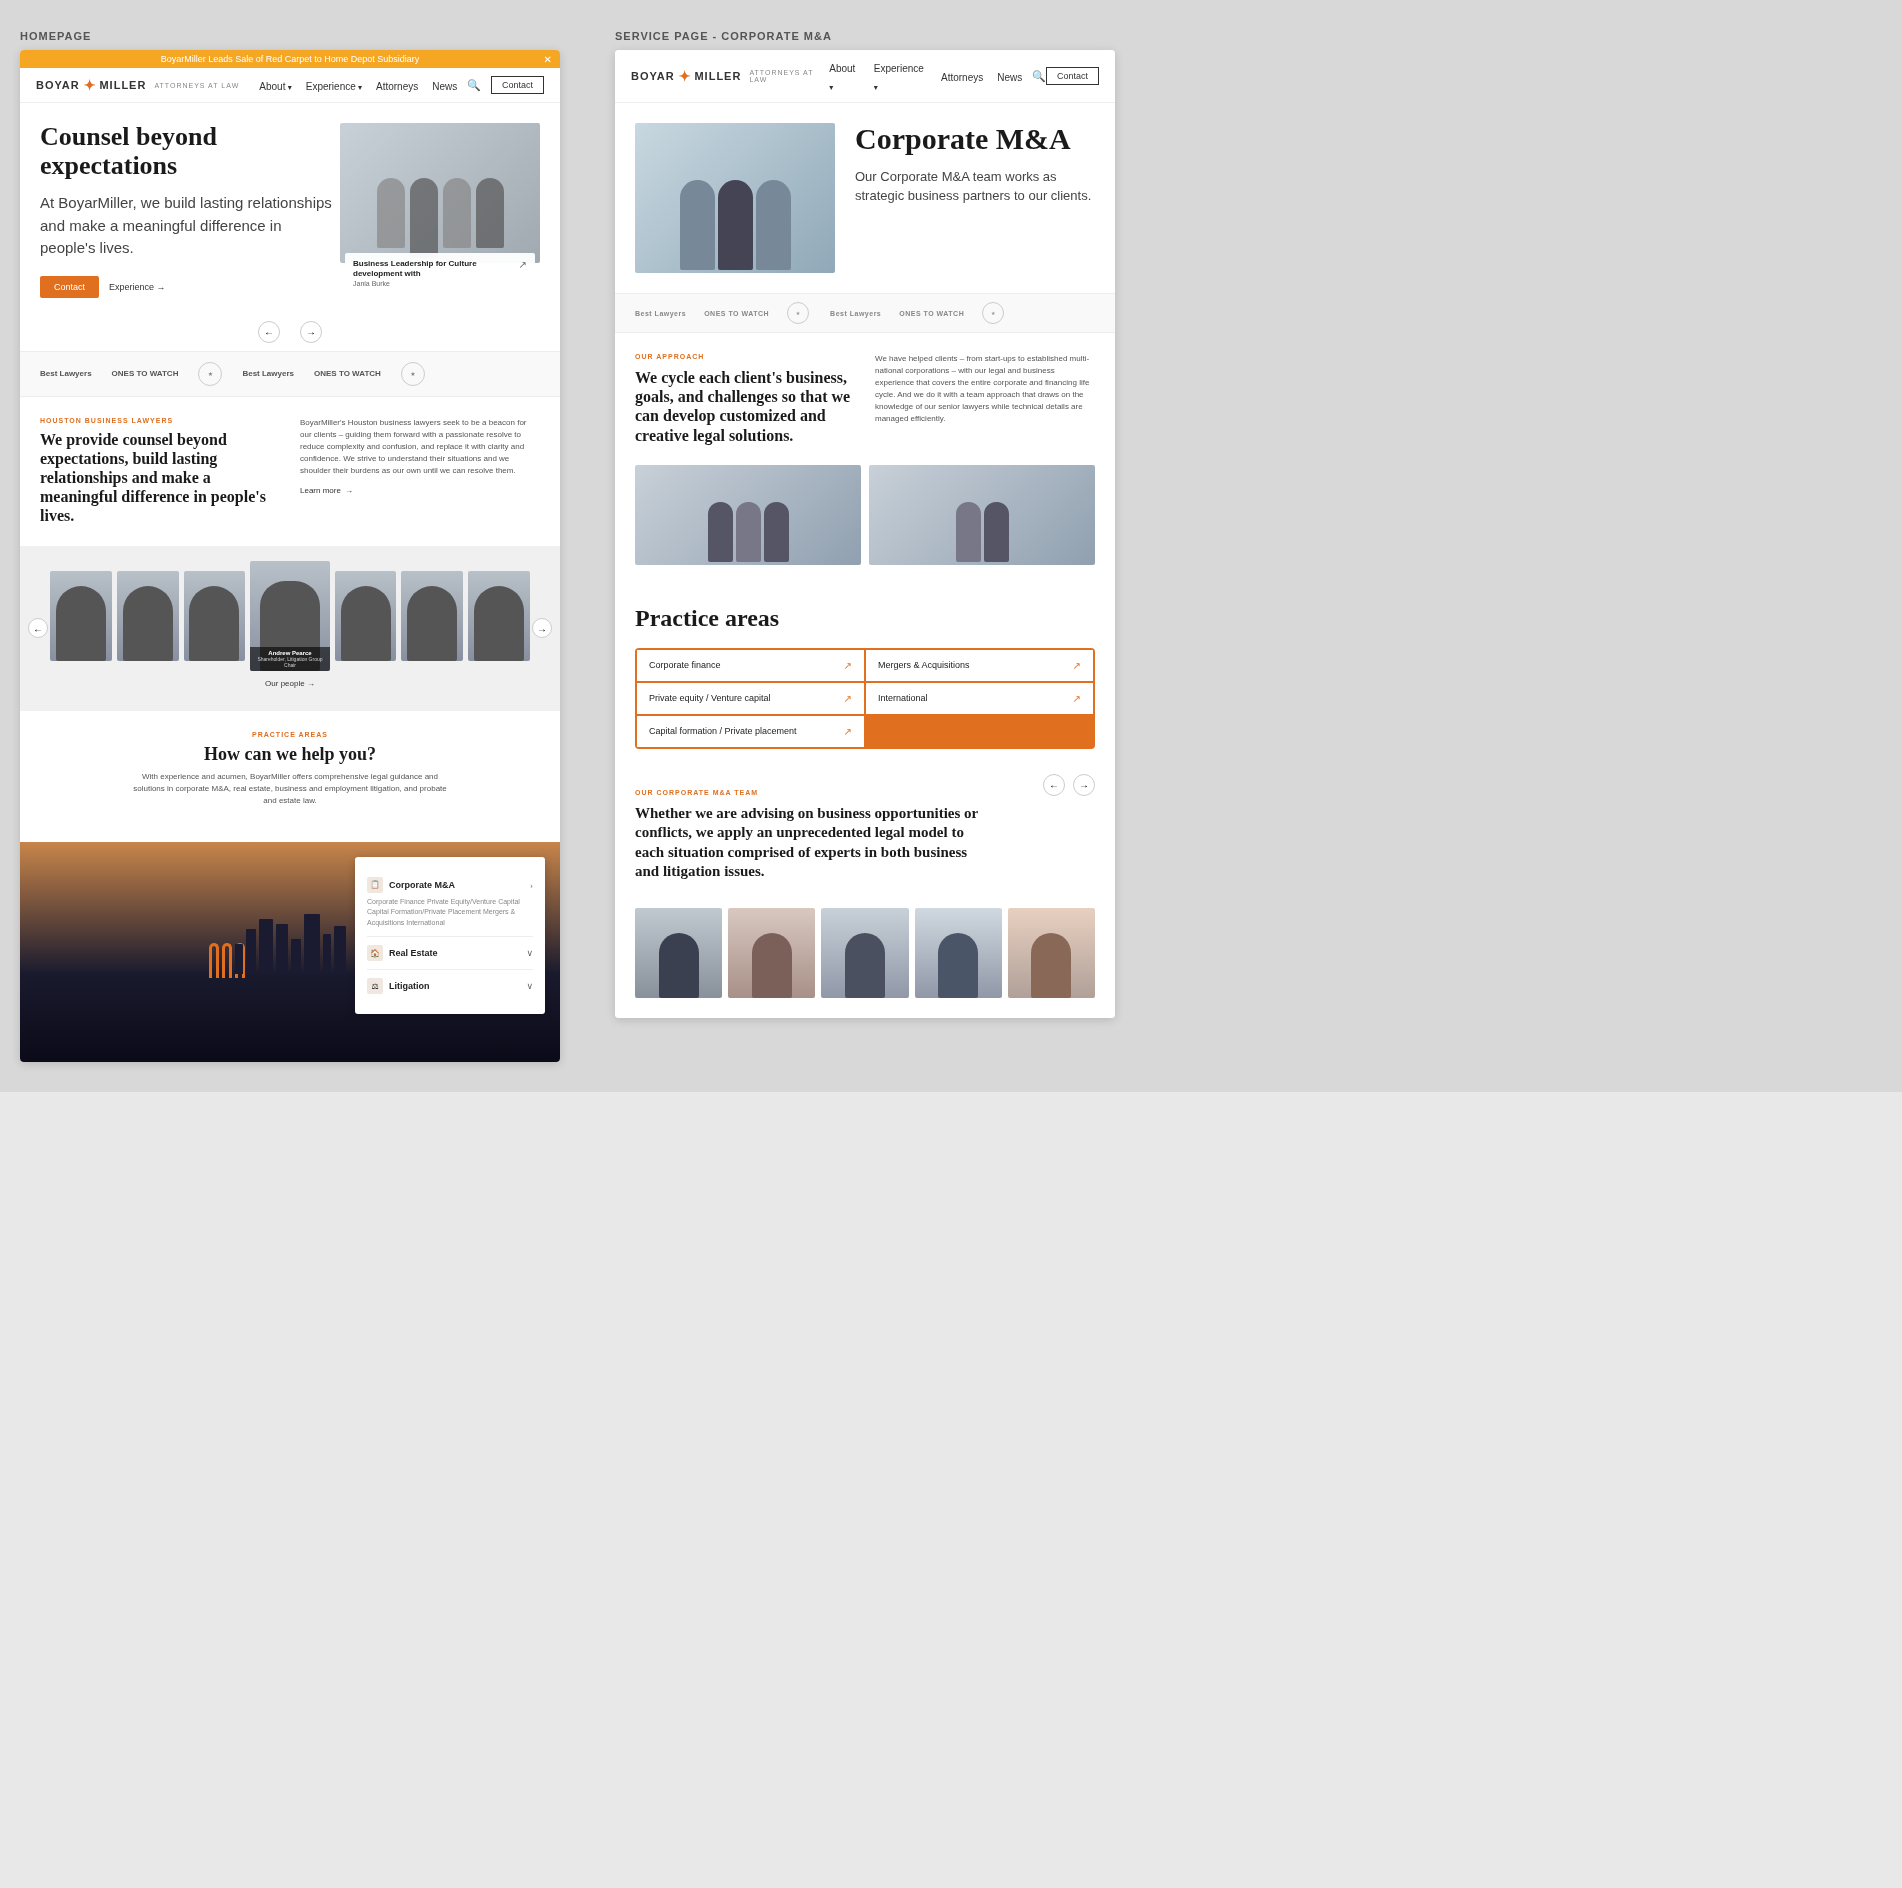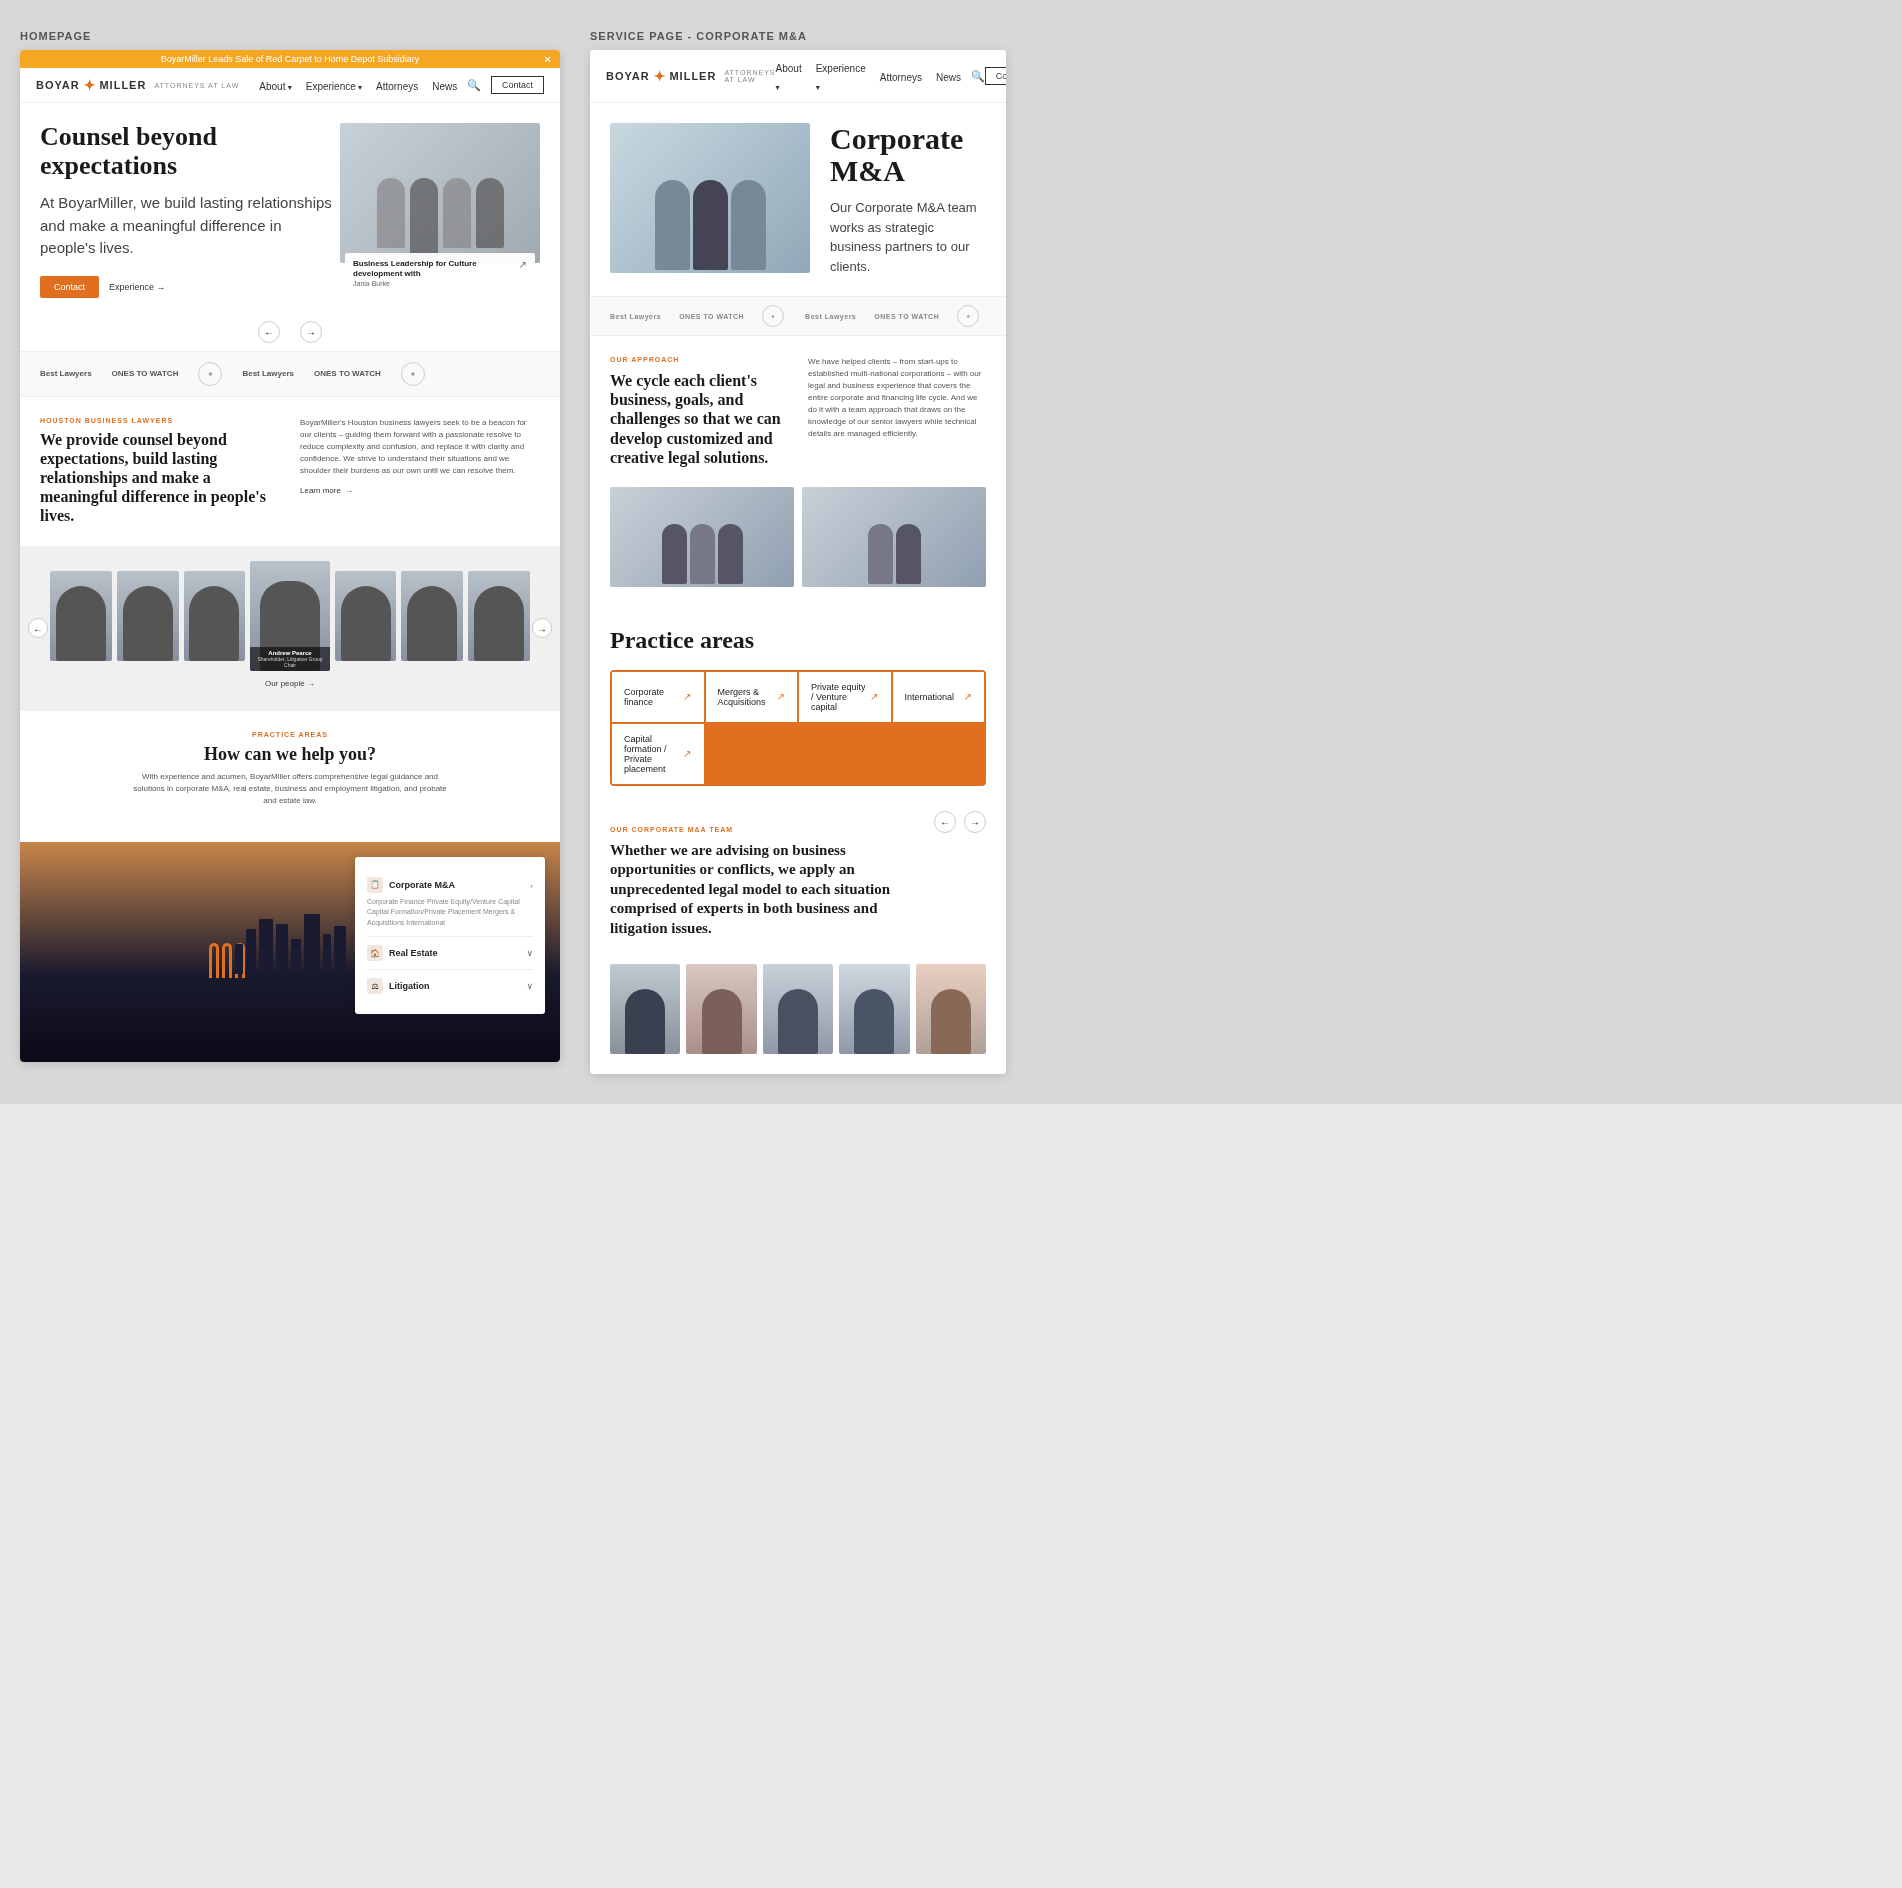--- a/index.html
+++ b/index.html
@@ -533,21 +533,22 @@
       margin-top: 4px;
       line-height: 1.5;
     }
     .practice-item-toggle {
       font-size: 9px;
       color: #666;
     }
 
     
     .service-panel {
-      width: 416px;
+      width: 500px;
+      margin-left: 25px;
     }
 
     .service-frame {
       background: #fff;
       border-radius: 4px;
       overflow: hidden;
       box-shadow: 0 2px 10px rgba(0,0,0,0.15);
     }
 
     
@@ -741,21 +742,21 @@
       font-size: 24px;
       font-weight: 700;
       color: #1a1a1a;
       margin-bottom: 16px;
     }
     .practice-grid {
       background: #e07020;
       border-radius: 4px;
       padding: 2px;
       display: grid;
-      grid-template-columns: 1fr 1fr 1fr 1fr;
+      grid-template-columns: 1fr 1fr;
       gap: 2px;
     }
     .practice-grid-item {
       background: #fff;
       padding: 10px 12px;
       display: flex;
       align-items: center;
       justify-content: space-between;
       cursor: pointer;
     }

